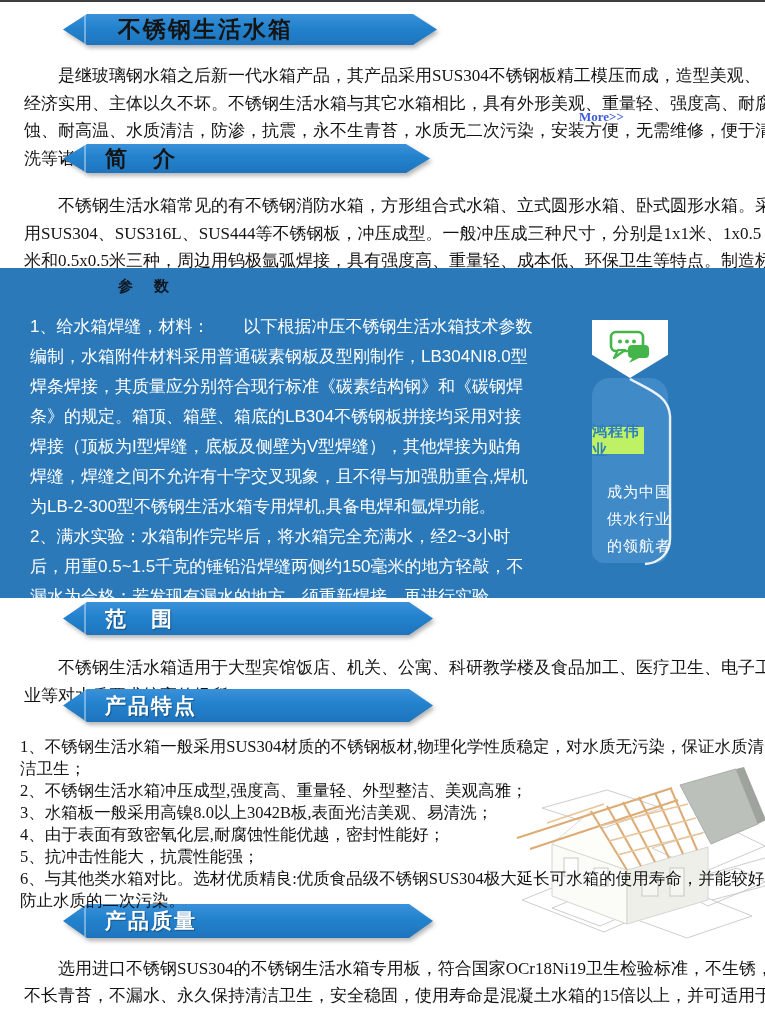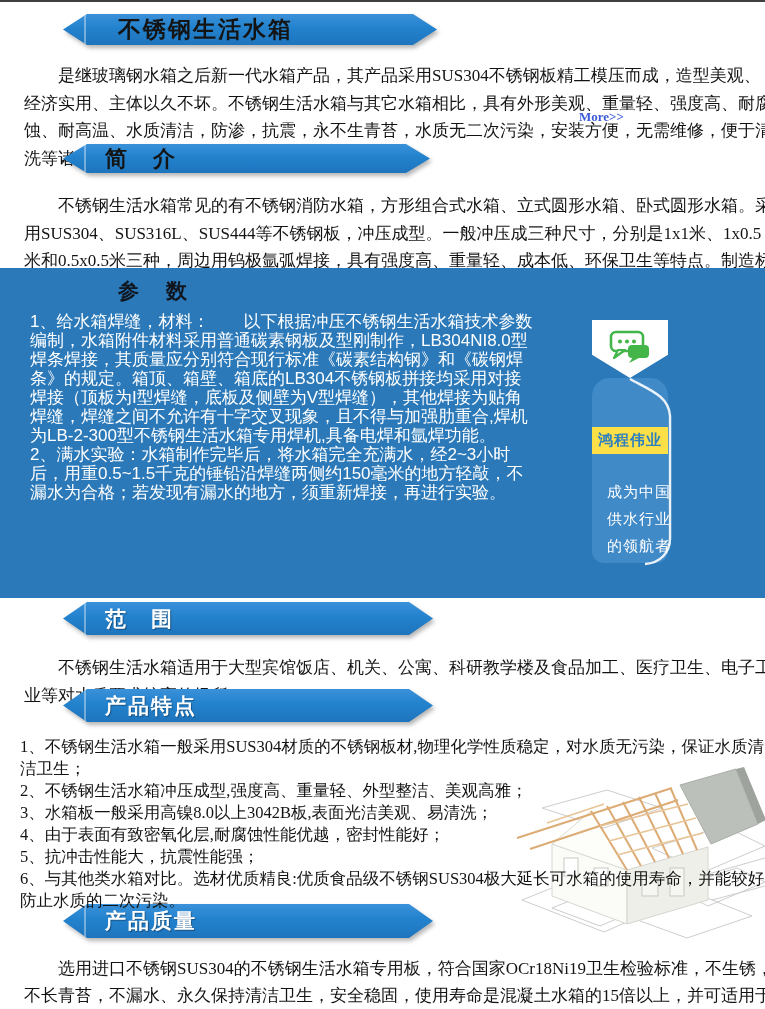--- a/index.html
+++ b/index.html
@@ -38,43 +38,43 @@
   .more-link{
     position:absolute;left:579px;top:109px;font-size:13px;font-weight:bold;
     color:var(--link-blue);text-decoration:none;letter-spacing:0;
   }
 
   
   .param-block{position:absolute;left:0;top:268px;width:765px;height:330px;background:var(--block-blue);}
   .canshu-heading{
     position:absolute;left:118px;top:9px;margin:0;
     font-family:"Liberation Sans","DejaVu Sans",sans-serif;
-    font-size:21px;font-weight:bold;color:#10161f;letter-spacing:3px;
+    font-size:15px;font-weight:bold;color:#10161f;letter-spacing:3px;
   }
   .canshu-text{
     position:absolute;left:30px;top:44px;width:504px;
     font-family:"Liberation Sans","DejaVu Sans",sans-serif;
-    color:#fff;font-size:17px;line-height:19px;
+    color:#fff;font-size:17px;line-height:30px;
   }
   .canshu-text p{margin:0;}
 
   
   .brand-sidebar{position:absolute;left:592px;top:52px;width:80px;height:260px;}
   .chat-badge{
     position:absolute;left:0;top:0;width:76px;height:58px;background:#fff;
     clip-path:polygon(0 0,100% 0,100% 60%,50% 100%,0 60%);
     display:flex;justify-content:center;cursor:pointer;
   }
   .chat-badge svg{margin-top:9px;}
   .brand-rect{
     position:absolute;left:0;top:58px;width:76px;height:185px;
     background:var(--sidebar-blue);border-radius:18px 18px 12px 12px;
   }
   .brand-band{
-    position:absolute;left:0;top:107px;width:76px;height:27px;background:#fde047;
+    position:absolute;left:0;top:107px;width:52px;height:27px;background:#bef264;
     display:flex;align-items:center;justify-content:center;
   }
   .brand-band span{
     font-family:"Liberation Sans","DejaVu Sans",sans-serif;
     font-weight:bold;font-size:15px;color:var(--brand-blue);letter-spacing:1px;
   }
   .slogan{
     position:absolute;left:15px;top:158px;
     font-family:"Liberation Sans","DejaVu Sans",sans-serif;
     color:#fff;font-size:15px;line-height:27px;letter-spacing:1px;

